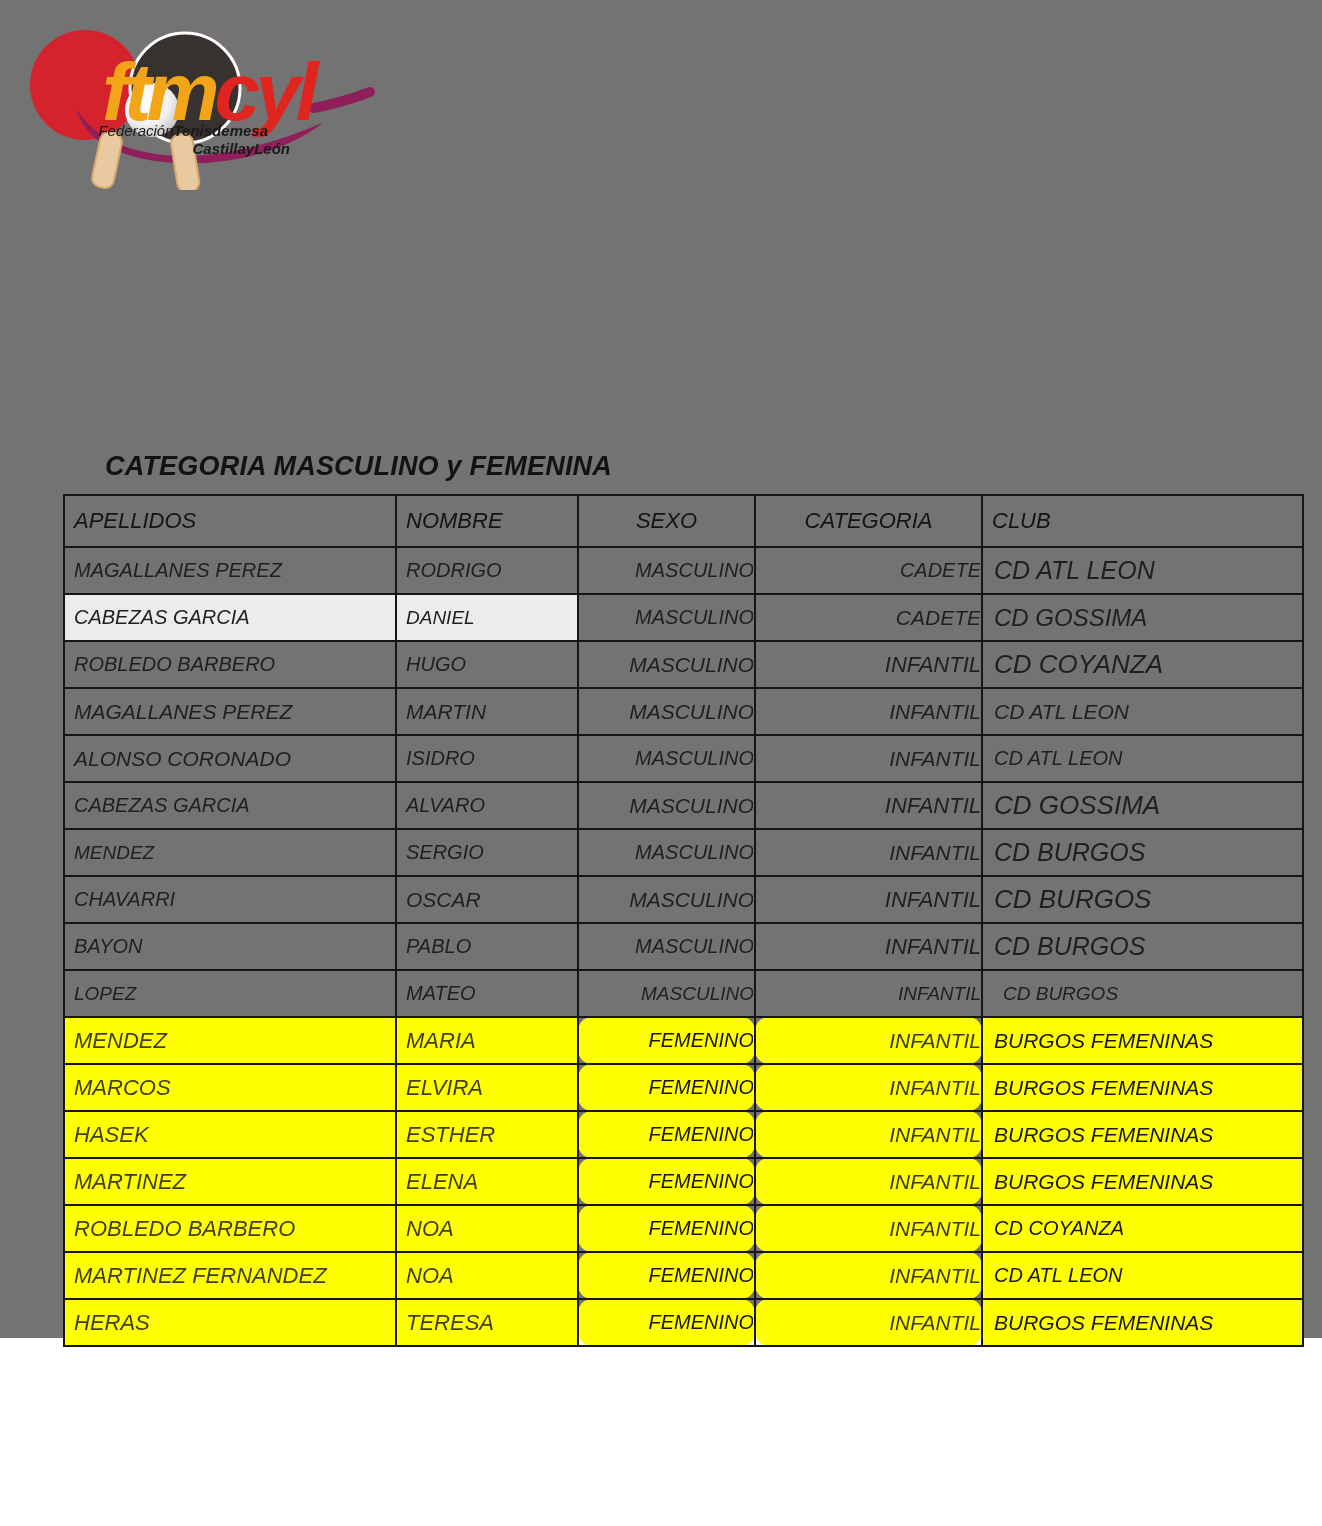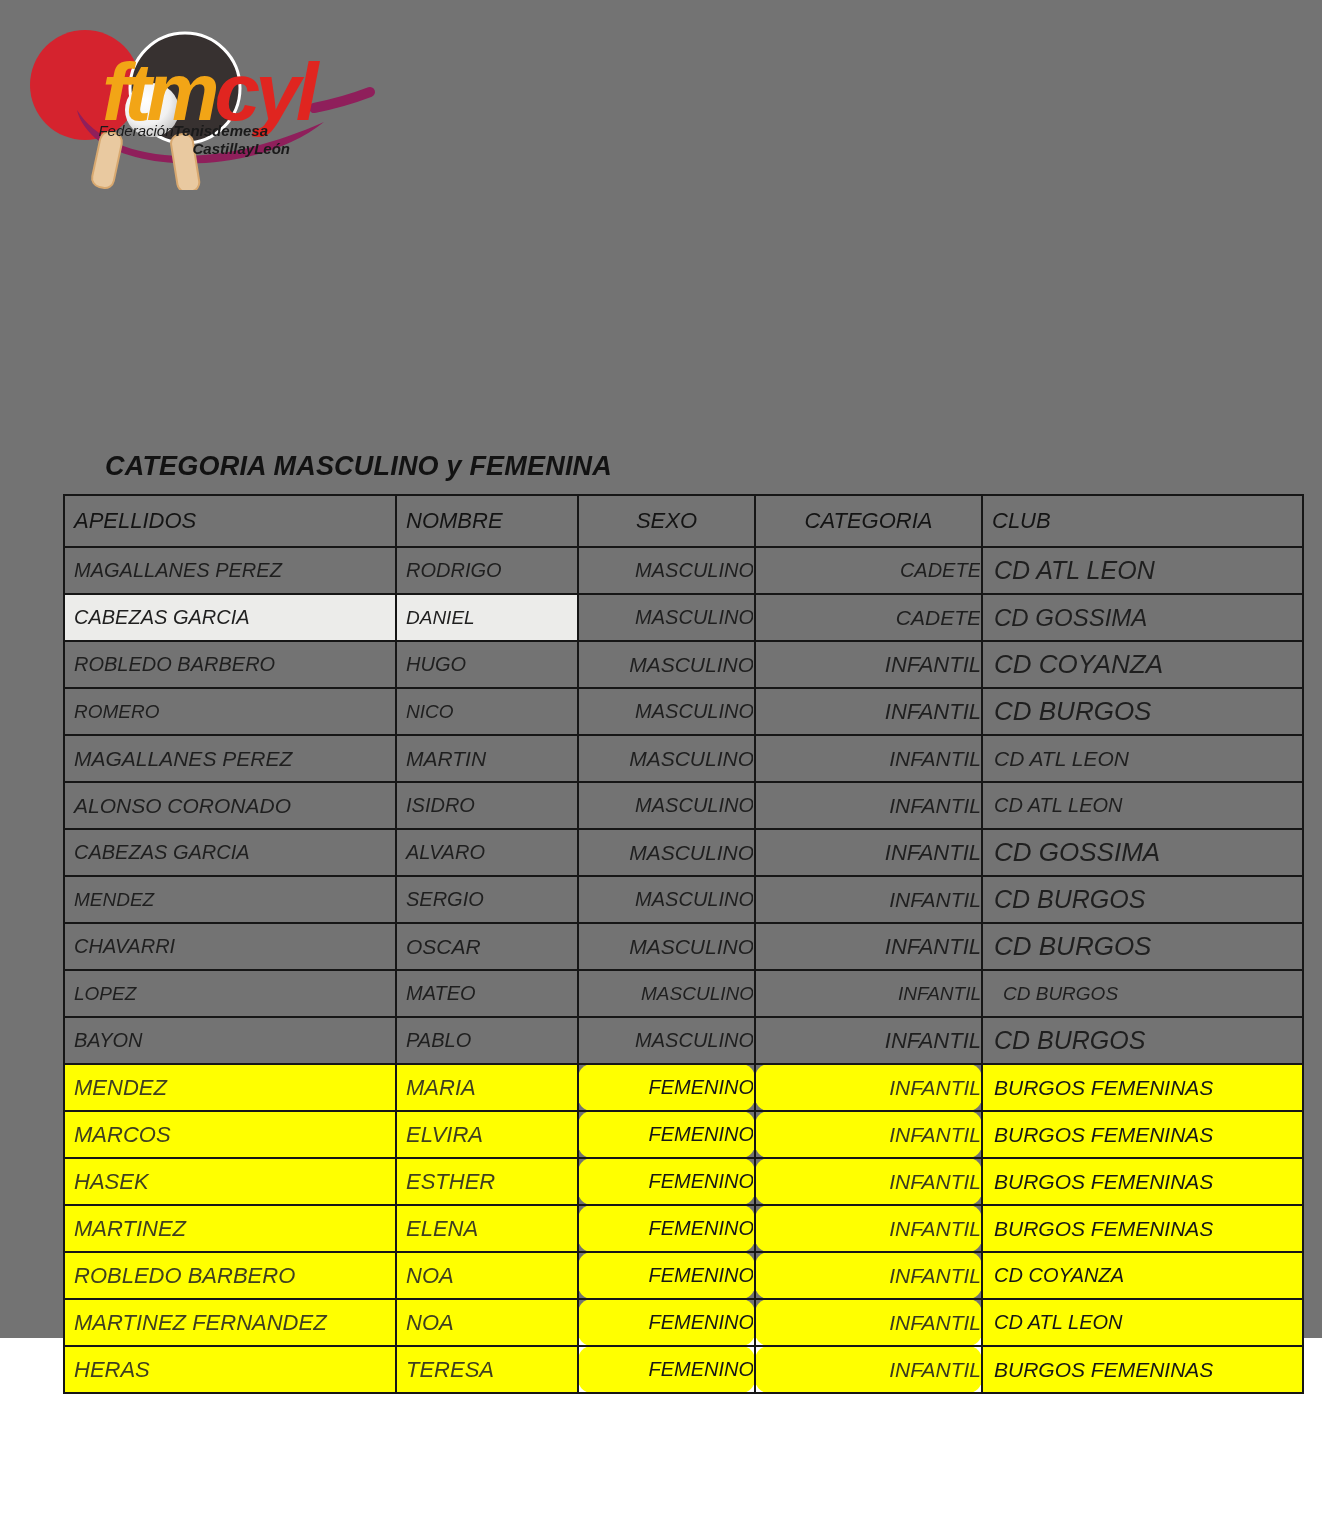--- a/index.html
+++ b/index.html
@@ -124,27 +124,20 @@
         <td class="col-cl fz24">CD GOSSIMA</td>
       </tr>
       <tr>
         <td class="col-ap fz20">ROBLEDO BARBERO</td>
         <td class="col-no fz20">HUGO</td>
         <td class="col-sx fz21">MASCULINO</td>
         <td class="col-ct fz22">INFANTIL</td>
         <td class="col-cl fz26">CD COYANZA</td>
       </tr>
       <tr>
-        <td class="col-ap fz19">ROMERO</td>
-        <td class="col-no fz19">NICO</td>
-        <td class="col-sx fz20">MASCULINO</td>
-        <td class="col-ct fz22">INFANTIL</td>
-        <td class="col-cl fz26">CD BURGOS</td>
-      </tr>
-      <tr>
         <td class="col-ap fz21">MAGALLANES PEREZ</td>
         <td class="col-no fz21">MARTIN</td>
         <td class="col-sx fz21">MASCULINO</td>
         <td class="col-ct fz21">INFANTIL</td>
         <td class="col-cl fz21">CD ATL LEON</td>
       </tr>
       <tr>
         <td class="col-ap fz21">ALONSO CORONADO</td>
         <td class="col-no fz20">ISIDRO</td>
         <td class="col-sx fz20">MASCULINO</td>
@@ -164,35 +157,35 @@
         <td class="col-sx fz20">MASCULINO</td>
         <td class="col-ct fz21">INFANTIL</td>
         <td class="col-cl fz25">CD BURGOS</td>
       </tr>
       <tr>
         <td class="col-ap fz20">CHAVARRI</td>
         <td class="col-no fz21">OSCAR</td>
         <td class="col-sx fz21">MASCULINO</td>
         <td class="col-ct fz22">INFANTIL</td>
         <td class="col-cl fz26">CD BURGOS</td>
+      </tr>
+      <tr>
+        <td class="col-ap fz20">BAYON</td>
+        <td class="col-no fz20">PABLO</td>
+        <td class="col-sx fz20">MASCULINO</td>
+        <td class="col-ct fz22">INFANTIL</td>
+        <td class="col-cl fz25">CD BURGOS</td>
       </tr>
       <tr>
         <td class="col-ap fz19">LOPEZ</td>
         <td class="col-no fz20">MATEO</td>
         <td class="col-sx fz19">MASCULINO</td>
         <td class="col-ct fz19">INFANTIL</td>
         <td class="col-cl fz19 ind">CD BURGOS</td>
       </tr>
-      <tr>
-        <td class="col-ap fz20">BAYON</td>
-        <td class="col-no fz20">PABLO</td>
-        <td class="col-sx fz20">MASCULINO</td>
-        <td class="col-ct fz22">INFANTIL</td>
-        <td class="col-cl fz25">CD BURGOS</td>
-      </tr>
       <tr class="r-yellow">
         <td class="col-ap fz22">MENDEZ</td>
         <td class="col-no fz22">MARIA</td>
         <td class="col-sx fz20">FEMENINO</td>
         <td class="col-ct fz21">INFANTIL</td>
         <td class="col-cl fz21">BURGOS FEMENINAS</td>
       </tr>
       <tr class="r-yellow">
         <td class="col-ap fz22">MARCOS</td>
         <td class="col-no fz22">ELVIRA</td>

